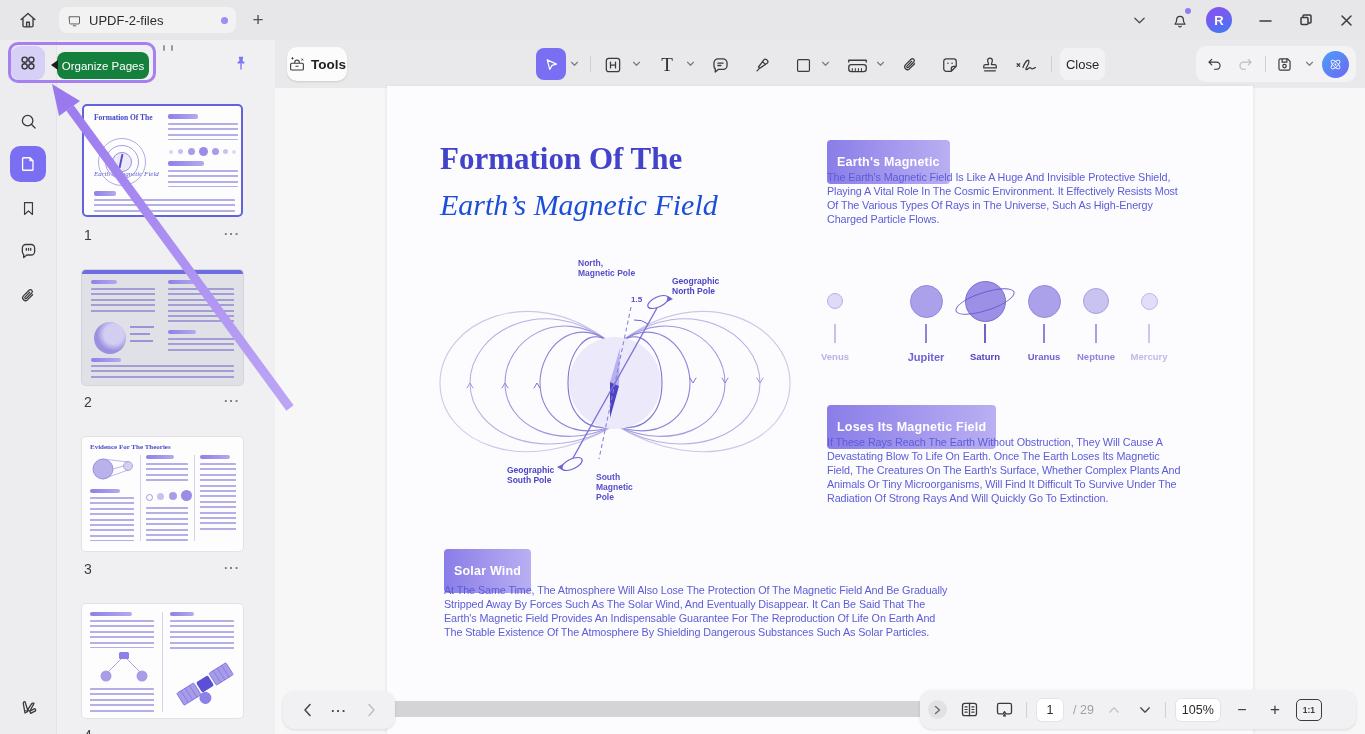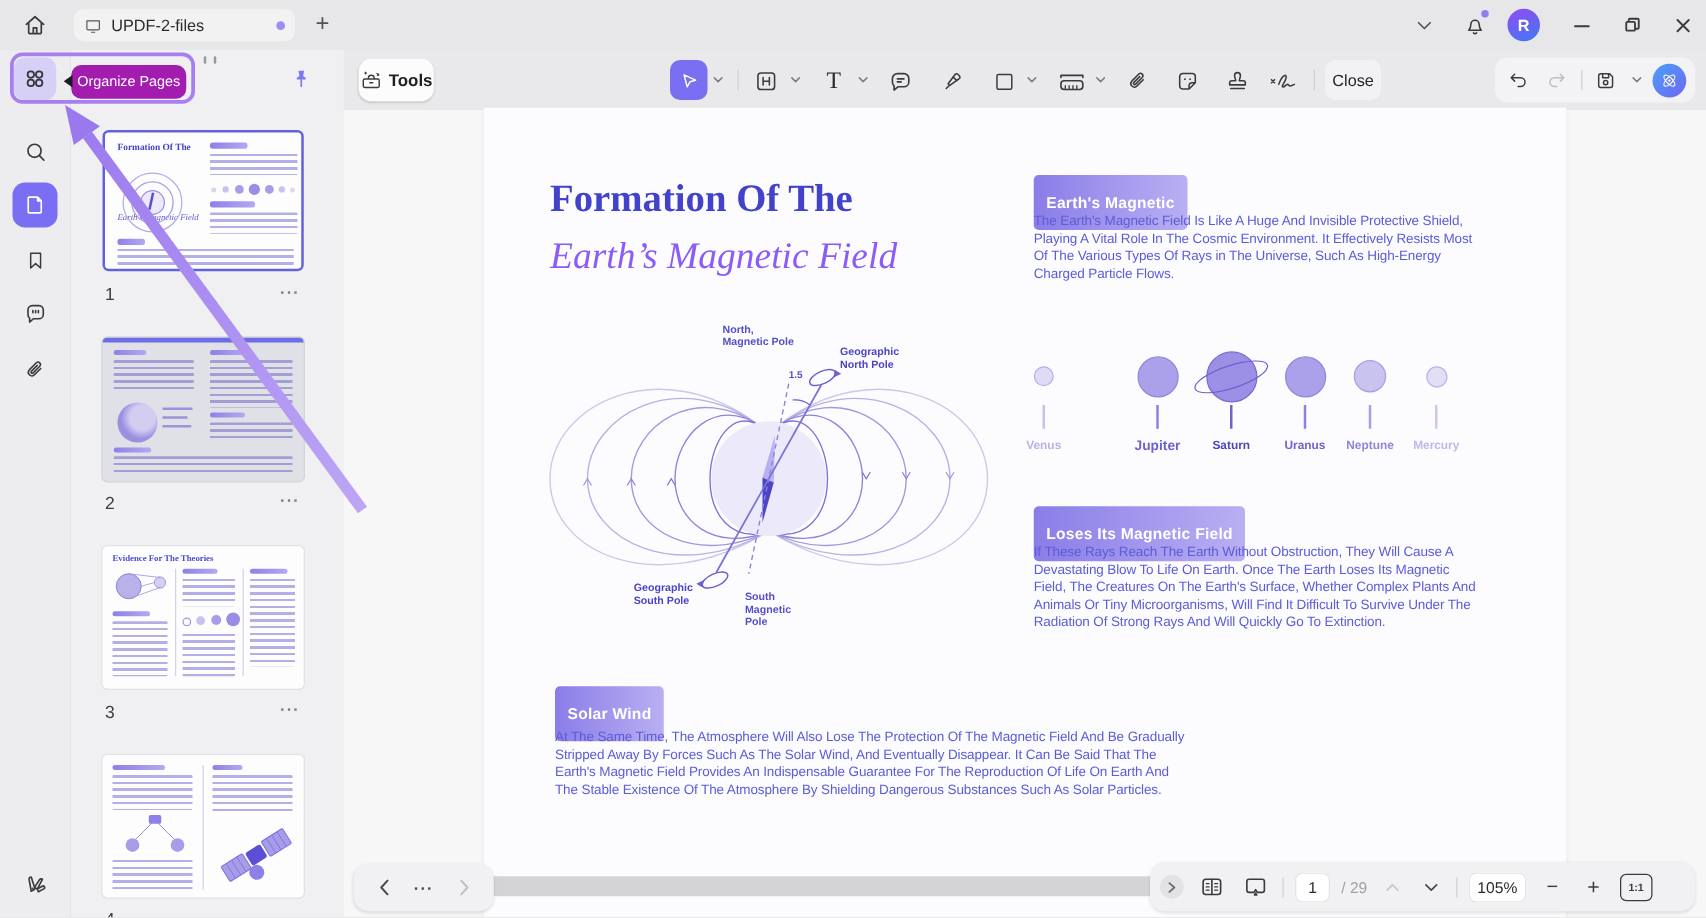--- a/index.html
+++ b/index.html
@@ -430,21 +430,21 @@
           <ellipse cx="12" cy="12" rx="8" ry="3.4" fill="none" stroke="#fff" stroke-width="1.3" transform="rotate(-45 12 12)"></ellipse>
           <circle cx="12" cy="12" r="1.3" fill="#fff"></circle>
         </svg>
       </span>
     </span>
   </div>
 
   <div class="abs" style="left:387px;top:86px;width:866px;height:648px;background:#fcfcfe;box-shadow:0 1px 4px rgba(0,0,0,.10);"></div>
 
   <div class="abs" style="left:440px;top:141px;font-family:'Liberation Serif',serif;font-weight:bold;font-size:31px;color:#4242ca;">Formation Of The</div>
-  <div class="abs" style="left:440px;top:188px;font-family:'Liberation Serif',serif;font-style:italic;font-size:30px;color:#8b5cf6;">Earth’s Magnetic Field</div>
+  <div class="abs" style="left:440px;top:188px;font-family:'Liberation Serif',serif;font-style:italic;font-size:30px;color:#1d4ed8;">Earth’s Magnetic Field</div>
 
   <svg class="abs" style="left:420px;top:250px;" width="390" height="285" viewBox="0 0 390 285">
     <g fill="none" stroke-linecap="round">
       <path d="M202 91 C281 30, 370 73, 370 133 C370 193, 285 229, 197 176" stroke="#cbc8e9" stroke-width="1.1"></path>
       <path d="M202 91 C267 42, 340 82, 340 133 C340 184, 266 216, 197 176" stroke="#b6b1e5" stroke-width="1.1"></path>
       <path d="M202 91 C252 55, 305 90, 305 133 C305 176, 252 202, 197 176" stroke="#a099df" stroke-width="1.1"></path>
       <path d="M202 91 C237 66, 270 98, 270 133 C270 168, 238 191, 197 176" stroke="#8d85da" stroke-width="1.1"></path>
       <path d="M202 91 C224 76, 242 104, 242 133 C242 162, 225 183, 197 176" stroke="#7d74d5" stroke-width="1.1"></path>
       <path d="M188 91 C109 30, 20 73, 20 133 C20 193, 105 229, 193 176" stroke="#cbc8e9" stroke-width="1.1"></path>
       <path d="M188 91 C123 42, 50 82, 50 133 C50 184, 124 216, 193 176" stroke="#b6b1e5" stroke-width="1.1"></path>
@@ -597,21 +597,21 @@
     <span class="tbtn" style="width:24px;height:24px;font-size:17px;color:#3c3c40;">
       <span>+</span>
     </span>
     <span class="tbtn" style="width:24px;height:20px;border:1.5px solid #3c3c40;border-radius:5px;font-size:8.5px;font-weight:bold;color:#3c3c40;">
       <span>1:1</span>
     </span>
   </div>
 
   <div class="abs" style="left:8px;top:42px;width:148px;height:41px;border:3px solid #a77ff0;border-radius:10px;box-sizing:border-box;pointer-events:none;"></div>
 
-  <div class="abs flex" style="left:57px;top:52px;width:92px;height:27px;background:#a21caf;border-radius:8px;justify-content:center;pointer-events:none;">
+  <div class="abs flex" style="left:57px;top:52px;width:92px;height:27px;background:#15803d;border-radius:8px;justify-content:center;pointer-events:none;">
     <span class="abs" style="left:-6px;top:8px;width:0;height:0;border-top:5.5px solid transparent;border-bottom:5.5px solid transparent;border-right:7px solid #1d1d1f;"></span>
     <span style="font-size:11.5px;color:#fff;white-space:nowrap;">Organize Pages</span>
   </div>
 
   <svg class="abs" style="left:0;top:0;pointer-events:none;" width="1365" height="734" viewBox="0 0 1365 734">
     <defs>
       <linearGradient id="agrad" x1="295" y1="412" x2="52" y2="84" gradientUnits="userSpaceOnUse">
         <stop offset="0" stop-color="#bda6f5"></stop>
           <stop offset="1" stop-color="#9a79ee"></stop>
       </linearGradient>

